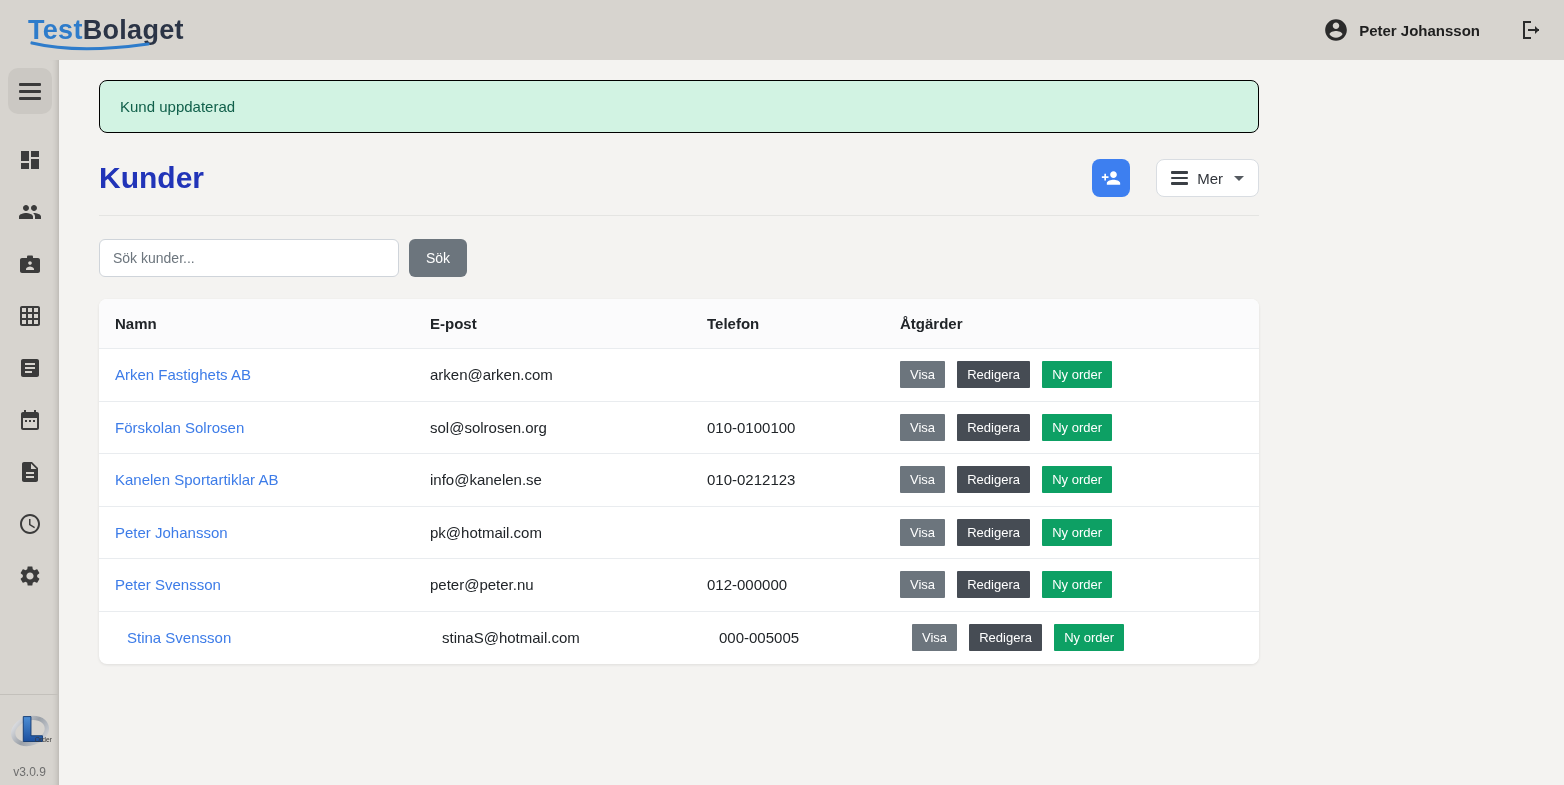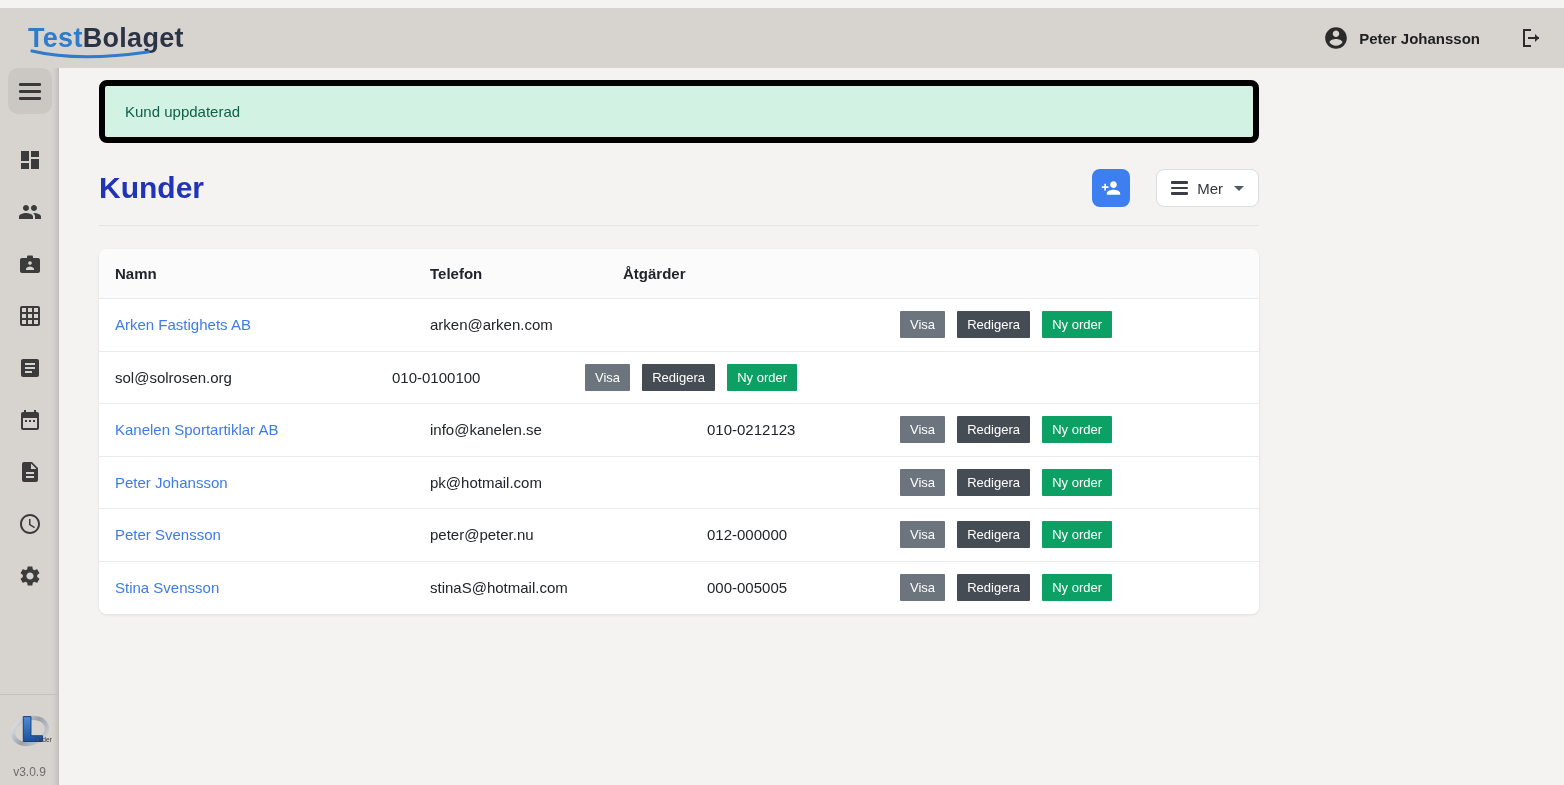--- a/index.html
+++ b/index.html
@@ -6,21 +6,21 @@
   html,body { width:1564px; height:785px; }
   body {
     font-family:"Liberation Sans","DejaVu Sans",sans-serif;
     background:#f4f3f1;
     position:relative;
     overflow:hidden;
     color:#212529;
   }
   
   .topbar {
-    position:absolute; top:8px; left:0; right:0; height:60px;
+    position:absolute; top:0; left:0; right:0; height:60px;
     background:#d7d4cf;
     display:flex; align-items:center; justify-content:space-between;
     padding:0 22px 0 28px; z-index:5;
   }
   .logo { position:relative; cursor:pointer; line-height:1; }
   .logo-text { font-size:27px; font-weight:bold; letter-spacing:.3px; }
   .logo-test { color:#2e7ccb; }
   .logo-bolaget { color:#2b3446; }
   .logo-swoosh { position:absolute; left:2px; bottom:-8px; }
   .user-area { display:flex; align-items:center;font-weight:bold; }
@@ -42,21 +42,21 @@
   .hamburger-btn span { display:block; width:22px; height:3px; background:#3a3a3a; border-radius:1px; }
   .side-icons { display:flex; flex-direction:column; align-items:center; gap:28px; margin-top:34px; }
   .side-icon { width:24px; height:24px; fill:#3b3b3b; cursor:pointer; }
   .sidebar-bottom { position:absolute; bottom:0; left:0; right:0; text-align:center; padding-bottom:6px;margin-top:32px; }
   .sidebar-divider { border:none; border-top:1px solid #c3c0bb; margin-bottom:12px; }
   .version { color:#6e6e6e; font-size:12px; margin-top:8px; }
   
   .main { position:absolute; left:59px; top:60px; right:0; bottom:0; padding:20px 0 0 40px; }
   .container { width:1160px; }
   .alert-success {
-    background:#d2f3e3; border:6px solid #000000; border-radius:8px;
+    background:#d2f3e3; border:1px solid #000000; border-radius:8px;
     color:#11604b; padding:17px 20px; font-size:15px;
   }
   .title-row { display:flex; align-items:center; justify-content:space-between; margin-top:26px; }
   .page-title { font-size:30px; font-weight:800; color:#2134b8; }
   .title-actions { display:flex; align-items:center; gap:26px; }
   .add-customer-button {
     width:38px; height:38px; background:#3d7ff0; border:none; border-radius:8px;
     display:flex; align-items:center; justify-content:center; cursor:pointer;
   }
   .add-customer-button svg { width:20px; height:20px; fill:#fff; }
@@ -84,21 +84,21 @@
     margin-top:22px; background:#fff; border-radius:8px;
     box-shadow:0 1px 3px rgba(0,0,0,.09); overflow:hidden;
   }
   .table-header { display:flex; background:#fbfbfc; border-bottom:1px solid #e9ecef; }
   .th { padding:16px; font-weight:700; font-size:15px; color:#212529; }
   .col-name { width:315px; }
   .col-email { width:277px; }
   .col-phone { width:193px; }
   .col-actions { flex:1; }
   .table-row { display:flex; align-items:center; height:52.5px; border-bottom:1px solid #e9ecef; background:#fff; }
-  .table-row:last-child { border-bottom:none; }
+  .table-row:last-child { border-bottom:none;margin-left:12px; }
   .cell { padding:0 16px; font-size:15px; color:#212529; }
   .name-link { color:#3d7ce8; text-decoration:none; cursor:pointer; }
   .action-btn { border:none; border-radius:1px; color:#fff; font-size:13px; padding:6px 10px; margin-right:8px; cursor:pointer; }
   .btn-view  { background:#6c757d; }
   .btn-edit  { background:#464c54; }
   .btn-order { background:#0da064; }
 </style>
 </head>
 <body>
 
@@ -206,42 +206,50 @@
               <span></span>
             </span>
           <span>Mer</span>
           <span class="caret-down"></span>
         </button>
       </div>
     </div>
 
     <hr class="section-divider">
 
+    <div class="search-row">
+      <input class="search-input" type="text" placeholder="Sök kunder..." style="">
+      <button class="search-button">Sök</button>
+    </div>
 
     <div class="table-card">
       <div class="table-header">
         <div class="th col-name">Namn</div>
+        <div class="th col-email">E-post</div>
         <div class="th col-phone">Telefon</div>
         <div class="th col-actions">Åtgärder</div>
       </div>
       <div>
   <div class="table-row">
     <div class="cell col-name">
       <a class="name-link">Arken Fastighets AB</a>
     </div>
     <div class="cell col-email">arken@arken.com</div>
     <div class="cell col-phone"></div>
     <div class="cell col-actions">
       <button class="action-btn btn-view">Visa</button>
       <button class="action-btn btn-edit">Redigera</button>
       <button class="action-btn btn-order">Ny order</button>
     </div>
   </div>
 
   <div class="table-row">
+    <div class="cell col-name">
+      <a class="name-link">Förskolan Solrosen</a>
+    </div>
     <div class="cell col-email">sol@solrosen.org</div>
     <div class="cell col-phone">010-0100100</div>
     <div class="cell col-actions">
       <button class="action-btn btn-view">Visa</button>
       <button class="action-btn btn-edit">Redigera</button>
       <button class="action-btn btn-order">Ny order</button>
     </div>
   </div>
 
   <div class="table-row">

